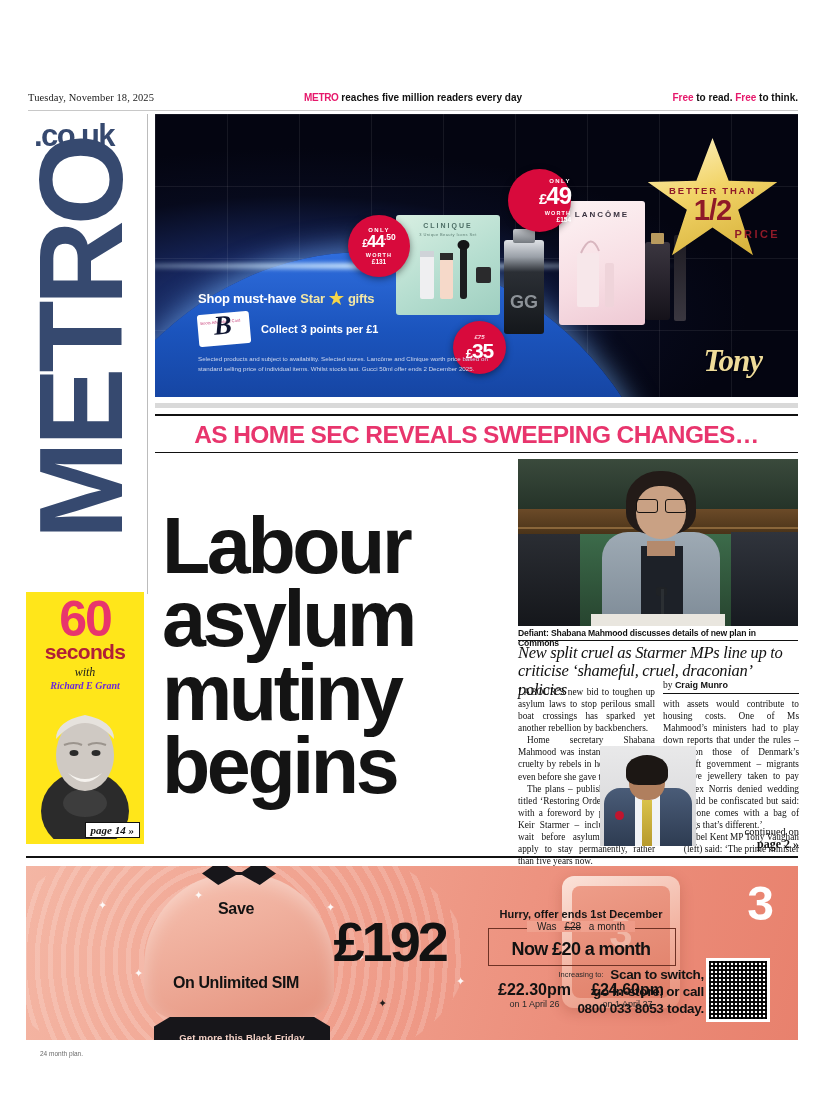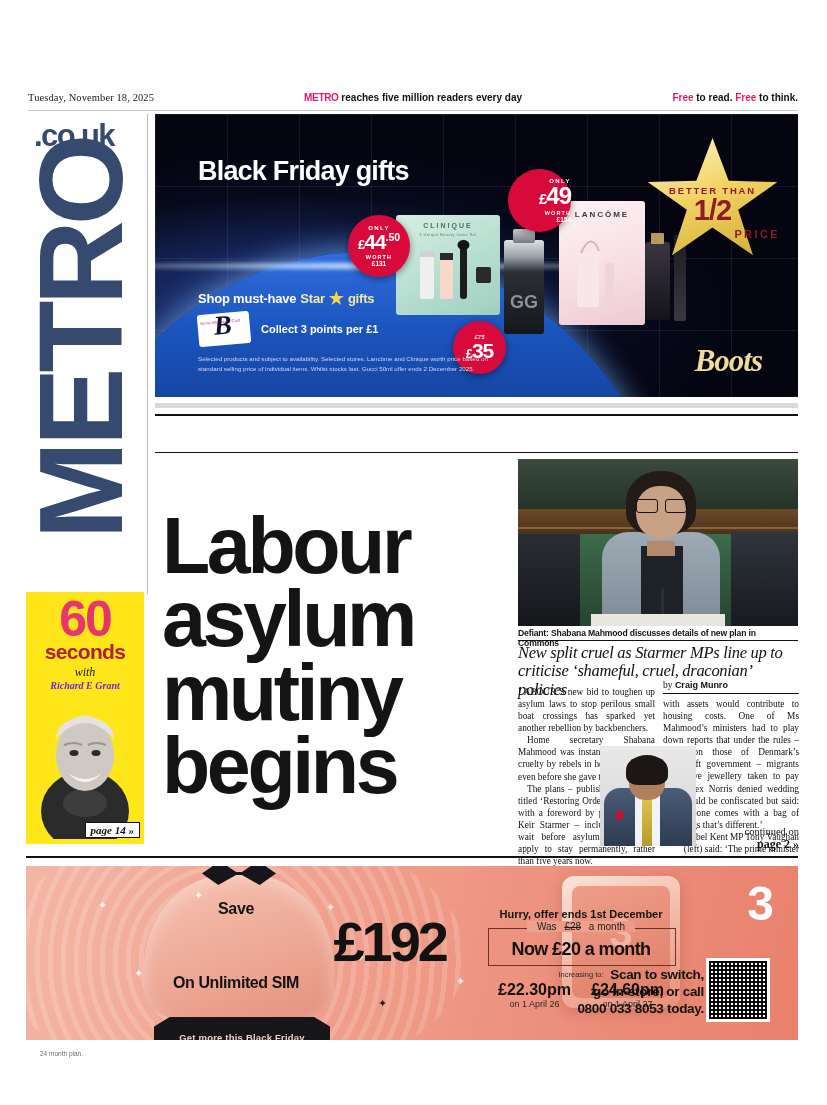--- a/index.html
+++ b/index.html
@@ -57,21 +57,21 @@
   .boots .logo{position:absolute;right:36px;bottom:18px;font-family:"Liberation Serif",serif;font-style:italic;font-weight:bold;font-size:31px;color:#efdc9a;letter-spacing:-1px;text-shadow:0 1px 2px rgba(0,0,0,.6);}
 
   .badge{position:absolute;border-radius:50%;background:#d80a3c;color:#fff;text-align:center;display:flex;flex-direction:column;align-items:center;justify-content:center;box-shadow:0 2px 7px rgba(0,0,0,.45);}
   .badge .only{font-size:6px;letter-spacing:1.4px;font-weight:bold;}
   .badge .amt{font-weight:bold;letter-spacing:-1px;line-height:1;}
   .badge .amt sup{font-size:.5em;vertical-align:super;letter-spacing:0;}
   .badge .amt .cur{font-size:.62em;}
   .badge .worth{font-size:5.5px;letter-spacing:1.1px;font-weight:bold;margin-top:2px;}
   .badge .wval{font-size:6.5px;font-weight:bold;}
   .b1{left:193px;top:101px;width:62px;height:62px;}
-  .b1 .amt{font-size:21px;}
+  .b1 .amt{font-size:17px;}
   .b2{left:353px;top:55px;width:63px;height:63px;align-items:flex-end;}
   .b2 .amt{font-size:24px;}
   .b3{left:298px;top:207px;width:53px;height:53px;}
   .b3 .amt{font-size:21px;}
   .b3 .only{font-size:6px;letter-spacing:0;color:#ffd2dd;font-style:italic;}
 
   .boots .starbadge{position:absolute;right:18px;top:24px;width:135px;height:126px;}
   .boots .starbadge .shape{position:absolute;inset:0;background:linear-gradient(160deg,#fff6cf 0%,#f2d468 42%,#cfa82e 100%);
       clip-path:polygon(50% 0%,62% 34%,98% 35%,69% 57%,80% 93%,50% 71%,20% 93%,31% 57%,2% 35%,38% 34%);}
   .boots .starbadge .t1{position:absolute;left:0;right:0;top:47px;text-align:center;font-size:9.5px;font-weight:bold;color:#8f1a28;letter-spacing:1.8px;}
@@ -228,21 +228,20 @@
       </svg>
     </div>
     <div class="pageref">page 14 »</div>
   </div>
 
   <div class="boots">
     <div class="grid"></div>
     <div class="earth"></div>
     <div class="glow"></div>
 
-    <div class="hl1">Black Friday gifts</div>
 
     <div class="prod p-clinique">
       <div class="lbl">CLINIQUE</div>
       <div class="sub">3 Unique Beauty Icons Set</div>
       <svg width="104" height="100" viewBox="0 0 104 100" style="position:absolute;left:0;top:0">
         <rect x="24" y="40" width="14" height="44" rx="2" fill="#efeff1"></rect>
           <rect x="24" y="36" width="14" height="6" fill="#cfd3d8"></rect>
         <rect x="44" y="44" width="13" height="40" rx="2" fill="#f6d9c9"></rect>
           <rect x="44" y="38" width="13" height="7" fill="#2b2b2b"></rect>
         <rect x="64" y="30" width="7" height="54" rx="3" fill="#1c1c1f"></rect>
@@ -299,25 +298,26 @@
         <span class="star">★</span>
         <span class="g"> gifts</span>
     </div>
 
     <div class="card">
       <div class="t">Boots Advantage Card</div>
       <div class="b">B</div>
     </div>
     <div class="collect">Collect 3 points per £1</div>
     <div class="fine">Selected products and subject to availability. Selected stores. Lancôme and Clinique worth price based on standard selling price of individual items. Whilst stocks last. Gucci 50ml offer ends 2 December 2025.</div>
-    <div class="logo">Boots</div>
+    <div class="logo">Tony</div>
   </div>
 
   <div class="rule-a"></div>
   <div class="rule-b"></div>
+  <div class="kicker">AS HOME SEC REVEALS SWEEPING CHANGES…</div>
   <div class="rule-c"></div>
 
   <h1 class="headline">
     <span>Labour</span>
     <span>asylum</span>
     <span>mutiny</span>
     <span>begins</span>
   </h1>
 
   <div class="photo">

